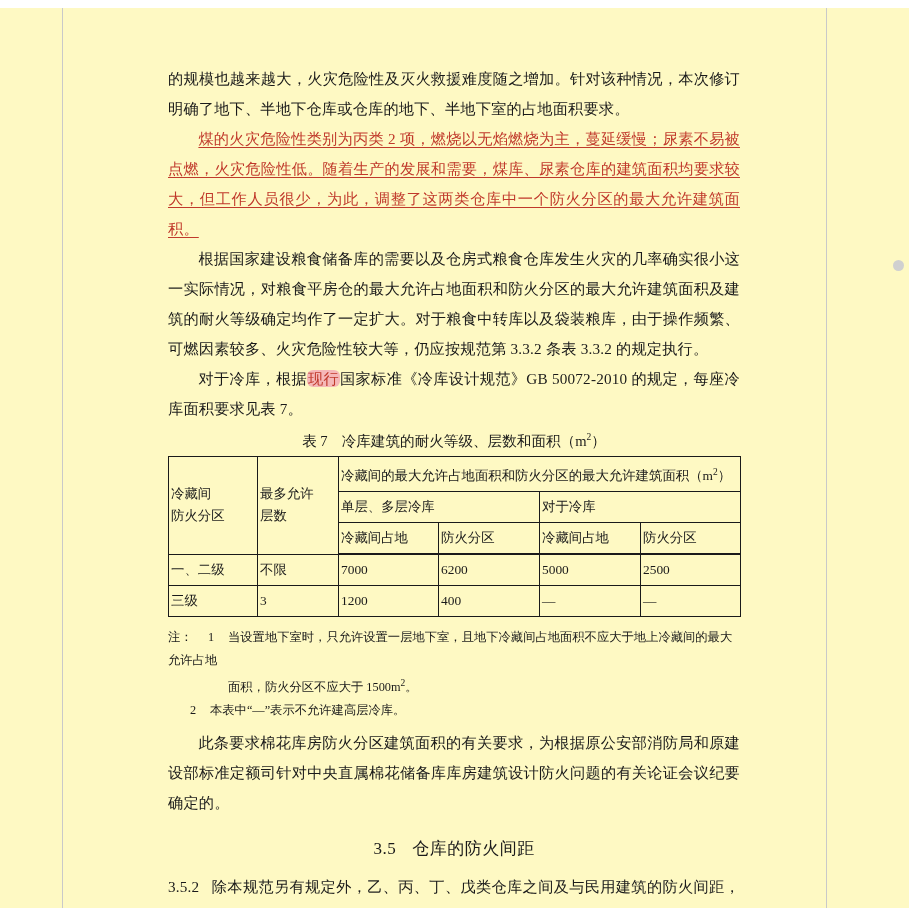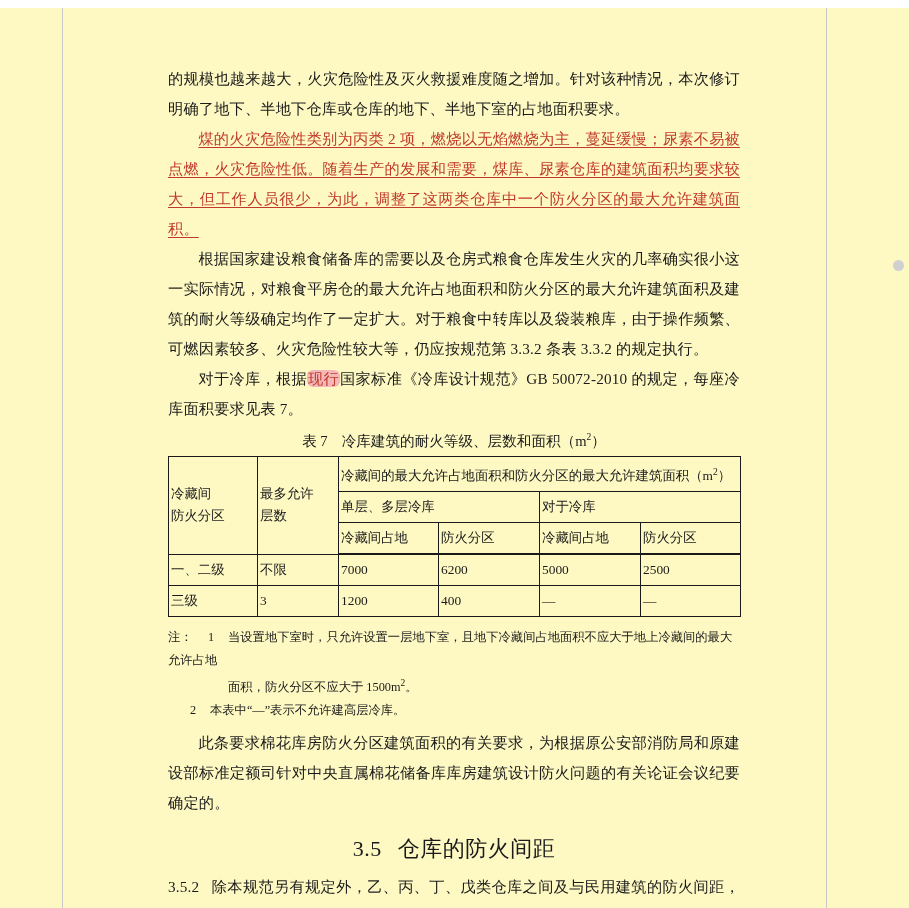--- a/index.html
+++ b/index.html
@@ -102,21 +102,21 @@
     line-height: 23px;
   }
   .notes .note-row { display: block; }
   .notes .n-label { display: inline-block; width: 40px; }
   .notes .n-num { display: inline-block; width: 20px; }
   .notes .ind { padding-left: 60px; display: block; }
   .notes .ind2 { padding-left: 22px; display: block; }
   sup { font-size: 9.5px; vertical-align: super; }
   .sec-title {
     text-align: center;
-    font-size: 22px;
+    font-size: 17px;
     line-height: 34px;
     margin-top: 14px;
     letter-spacing: 0.5px;
   }
   .sec-title .sp { display: inline-block; width: 16px; }
   .clause {
     margin-top: 6px;
   }
   .clause .num { font-weight: normal; }
   .spacer-6 { height: 6px; }

